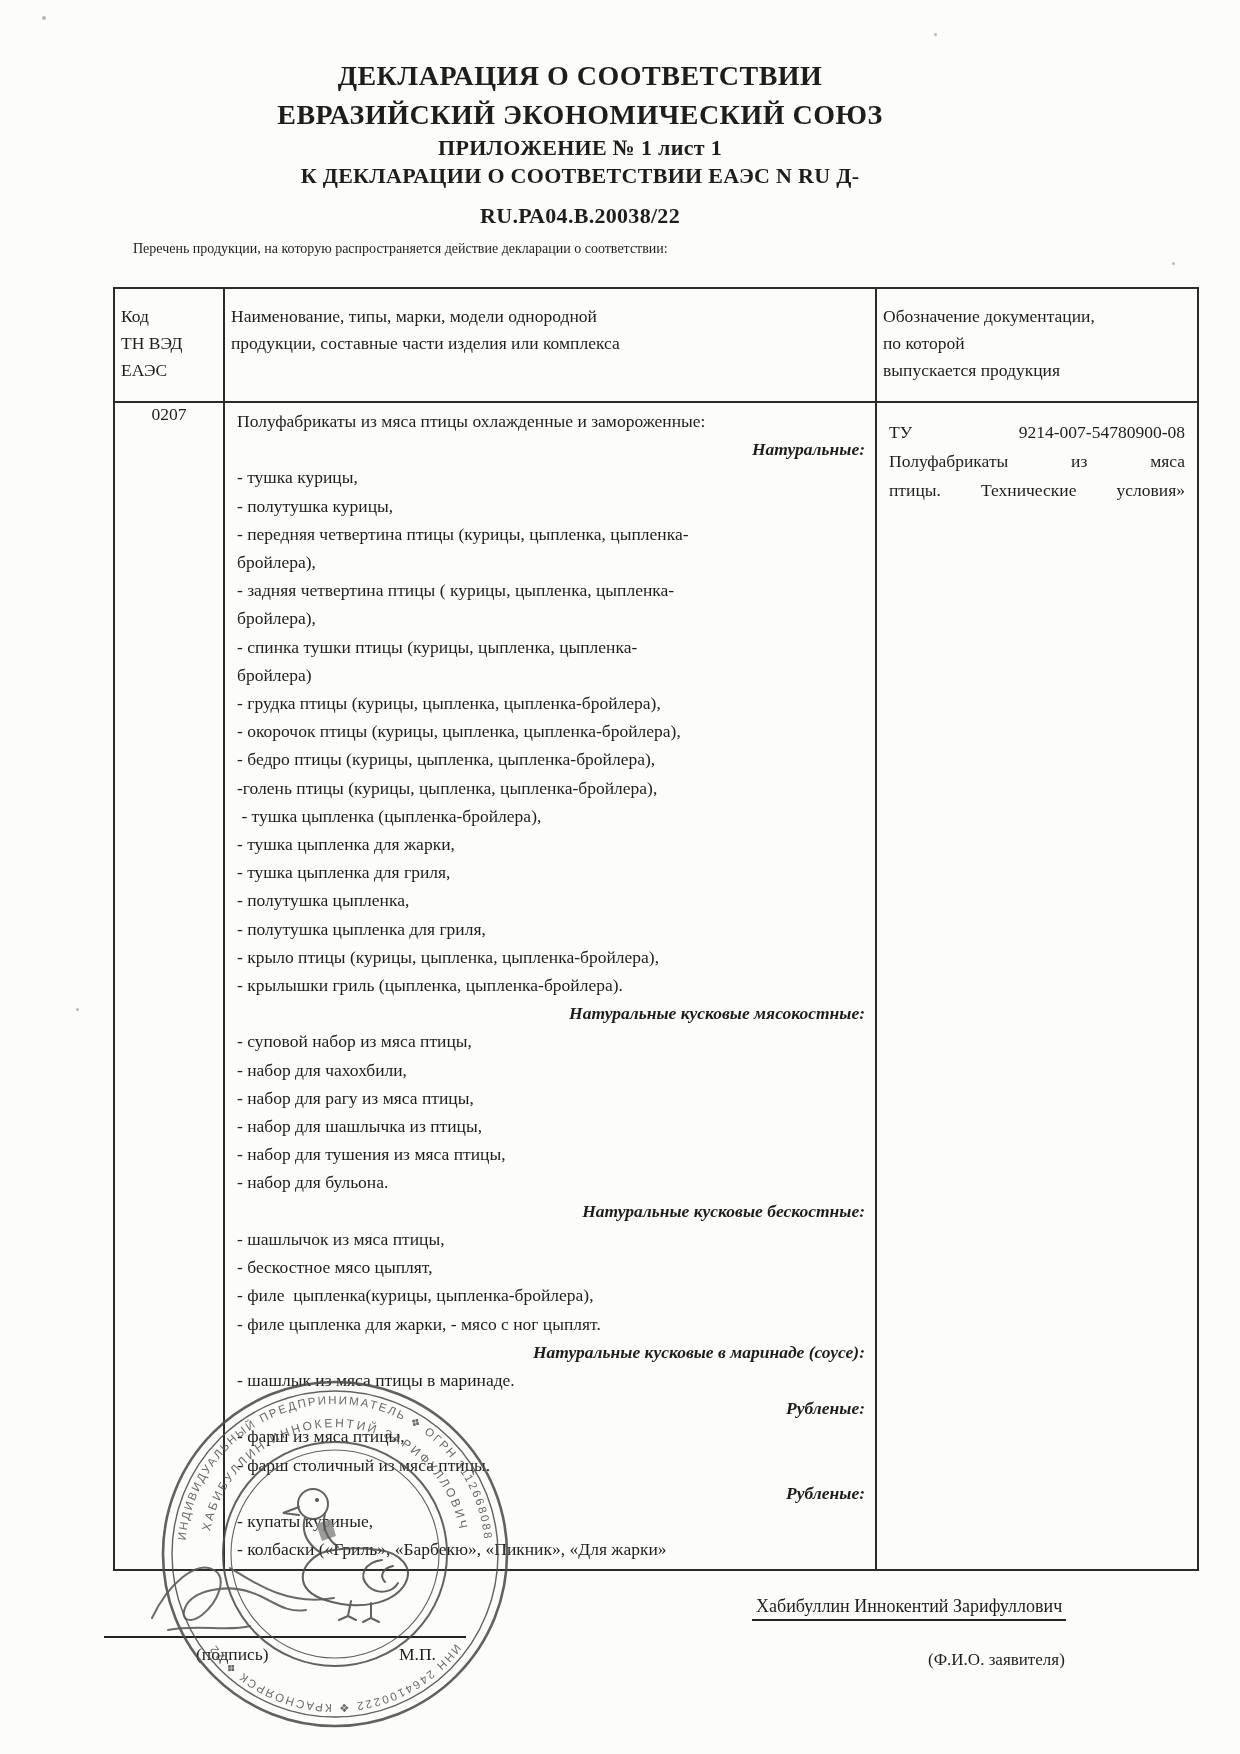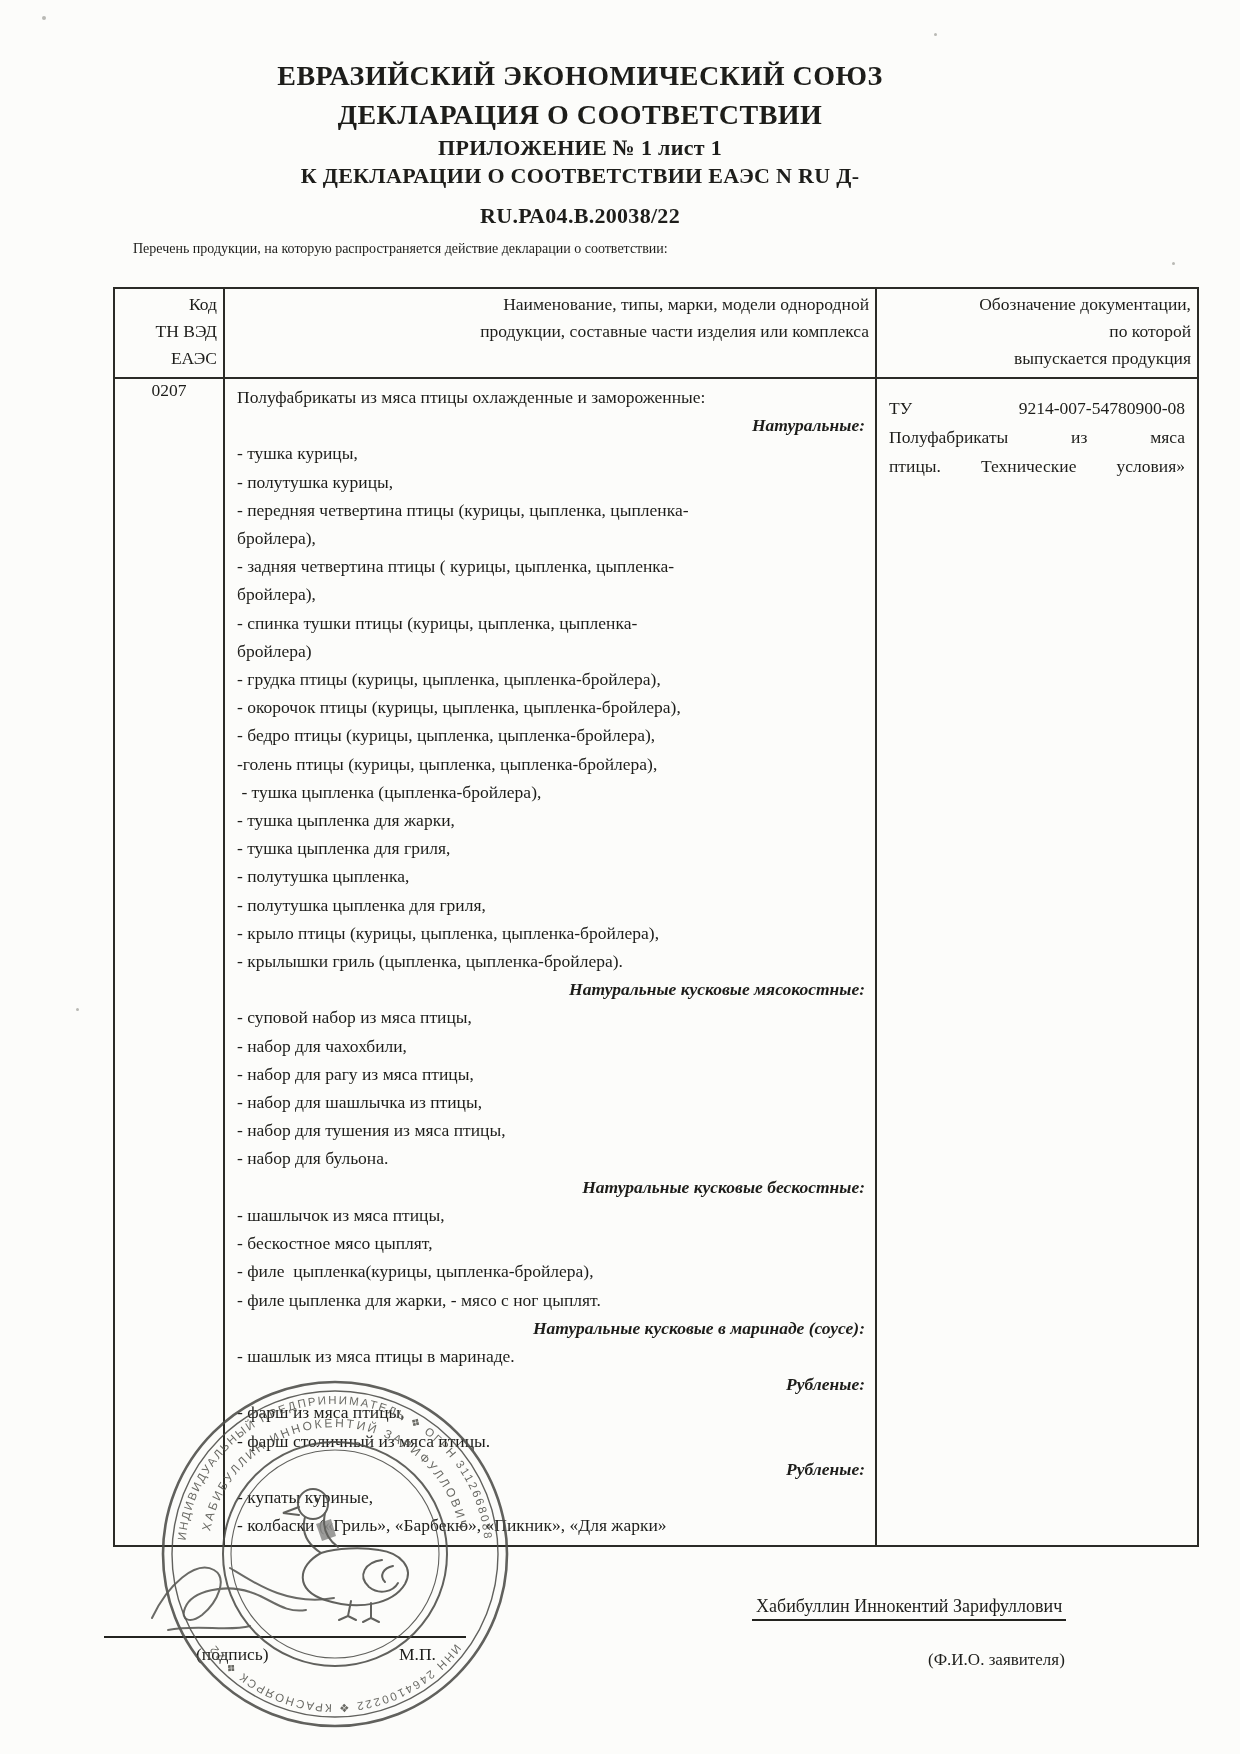--- a/index.html
+++ b/index.html
@@ -24,22 +24,22 @@
   
   table.products{
     position:absolute;left:113px;top:287px;width:1084px;
     border-collapse:collapse;table-layout:fixed;
     font-size:17.5px;
   }
   table.products td{
     border:2px solid #2b2b27;vertical-align:top;
   }
   td.hcell{
-    height:84px;text-align:right;vertical-align:middle;
-    line-height:27px;padding:2px 6px;
+    height:84px;text-align:left;vertical-align:middle;
+    line-height:27px;padding:14px 6px;
   }
   .pre{white-space:pre-line;}
   td.code-cell{text-align:center;}
   td.list-cell{padding:4px 10px 6px 12px;}
   .pl{white-space:pre;line-height:28.2px;}
   .pl.heading{font-weight:bold;font-style:italic;text-align:right;}
   td.doc-cell{
     padding:15px 12px 0 12px;line-height:29px;
     text-align:justify;text-align-last:justify;
   }
@@ -69,22 +69,22 @@
 </style>
 </head>
 <body>
 
 <div class="speck" style="left:42px;top:16px;width:4px;height:4px;"></div>
 <div class="speck" style="left:934px;top:33px;width:3px;height:3px;"></div>
 <div class="speck" style="left:1172px;top:262px;width:3px;height:3px;"></div>
 <div class="speck" style="left:76px;top:1008px;width:3px;height:3px;"></div>
 
 <div class="doc-header">
+  <div class="t-big">ДЕКЛАРАЦИЯ О СООТВЕТСТВИИ</div>
   <div class="t-big">ЕВРАЗИЙСКИЙ ЭКОНОМИЧЕСКИЙ СОЮЗ</div>
-  <div class="t-big">ДЕКЛАРАЦИЯ О СООТВЕТСТВИИ</div>
   <div class="t-mid">ПРИЛОЖЕНИЕ № 1 лист 1</div>
   <div class="t-mid">К ДЕКЛАРАЦИИ О СООТВЕТСТВИИ ЕАЭС N RU Д-</div>
   <div class="t-mid last">RU.РА04.В.20038/22</div>
 </div>
 
 <div class="intro">Перечень продукции, на которую распространяется действие декларации о соответствии:</div>
 
 <table class="products">
   <colgroup>
     <col style="width:110px">

